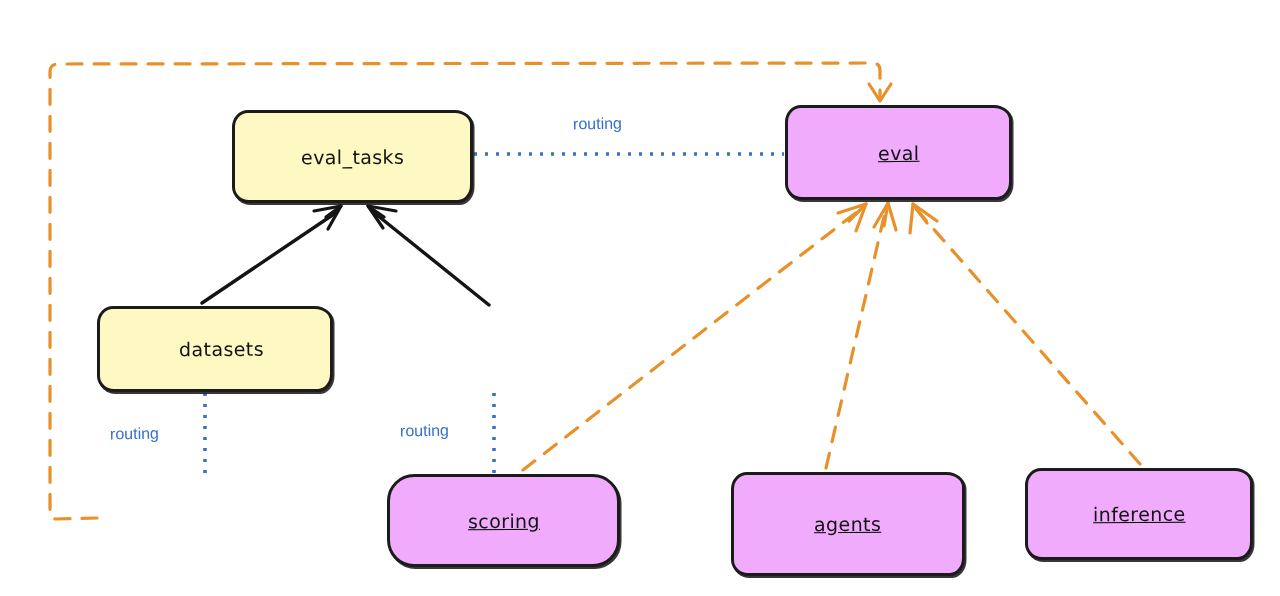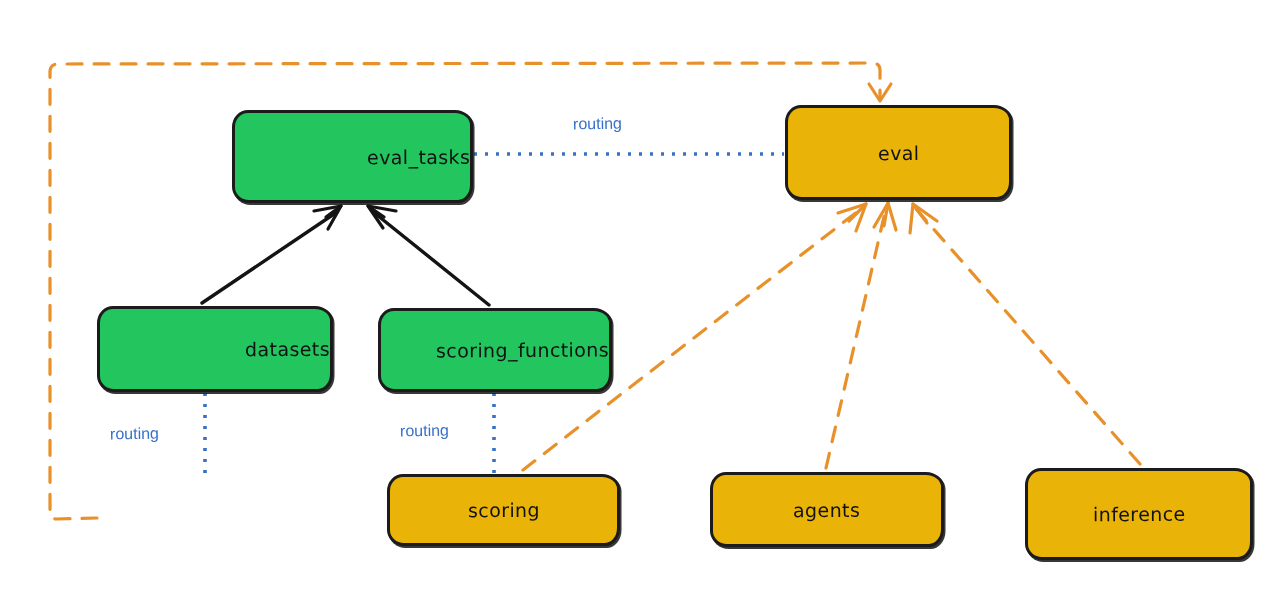--- a/index.html
+++ b/index.html
@@ -34,22 +34,22 @@
     box-shadow: 1.5px 2px 0 0 rgba(20,20,20,0.85);
   }
   .node-label {
     font-family: "DejaVu Sans", sans-serif;
     font-size: 19px;
     color: #121212;
     letter-spacing: 0.4px;
     white-space: nowrap;
     transform: rotate(-0.35deg);
   }
-  .node.blue { background: #22c55e; justify-content: flex-end; }
-  .node.green { background: #eab308; }
+  .node.blue { background: #fef9c3; }
+  .node.green { background: #f0abfc; text-decoration: underline; }
 
   .edge-label {
     position: absolute;
     font-family: Liberation Sans, sans-serif;
     font-size: 16px;
     color: #3771c8;
     white-space: nowrap;
     transform: rotate(-1deg);
   }
 </style>
@@ -114,30 +114,27 @@
   </div>
 
   <div class="node green" style="left:785px; top:105px; width:227px; height:95px;">
     <span class="node-label">eval</span>
   </div>
 
   <div class="node blue" style="left:97px; top:306px; width:236px; height:86px;padding-left:12px;">
     <span class="node-label">datasets</span>
   </div>
 
-  <div class="node blue" style="left:378px; top:308px; width:234px; height:84px;">
-    <span class="node-label">scoring_functions</span>
-  </div>
 
 
-  <div class="node green" style="left:387px; top:474px; width:233px; height:72px;">
+  <div class="node green" style="left:387px; top:474px; width:233px; height:93px;border-radius:27px;">
     <span class="node-label">scoring</span>
   </div>
 
-  <div class="node green" style="left:710px; top:472px; width:234px; height:75px;">
+  <div class="node green" style="left:731px; top:472px; width:234px; height:104px;">
     <span class="node-label">agents</span>
   </div>
 
   <div class="node green" style="left:1025px; top:468px; width:228px; height:92px;">
     <span class="node-label">inference</span>
   </div>
 
   <span class="edge-label" style="left:573px; top:115px;">routing</span>
 
   <span class="edge-label" style="left:110px; top:425px;">routing</span>

